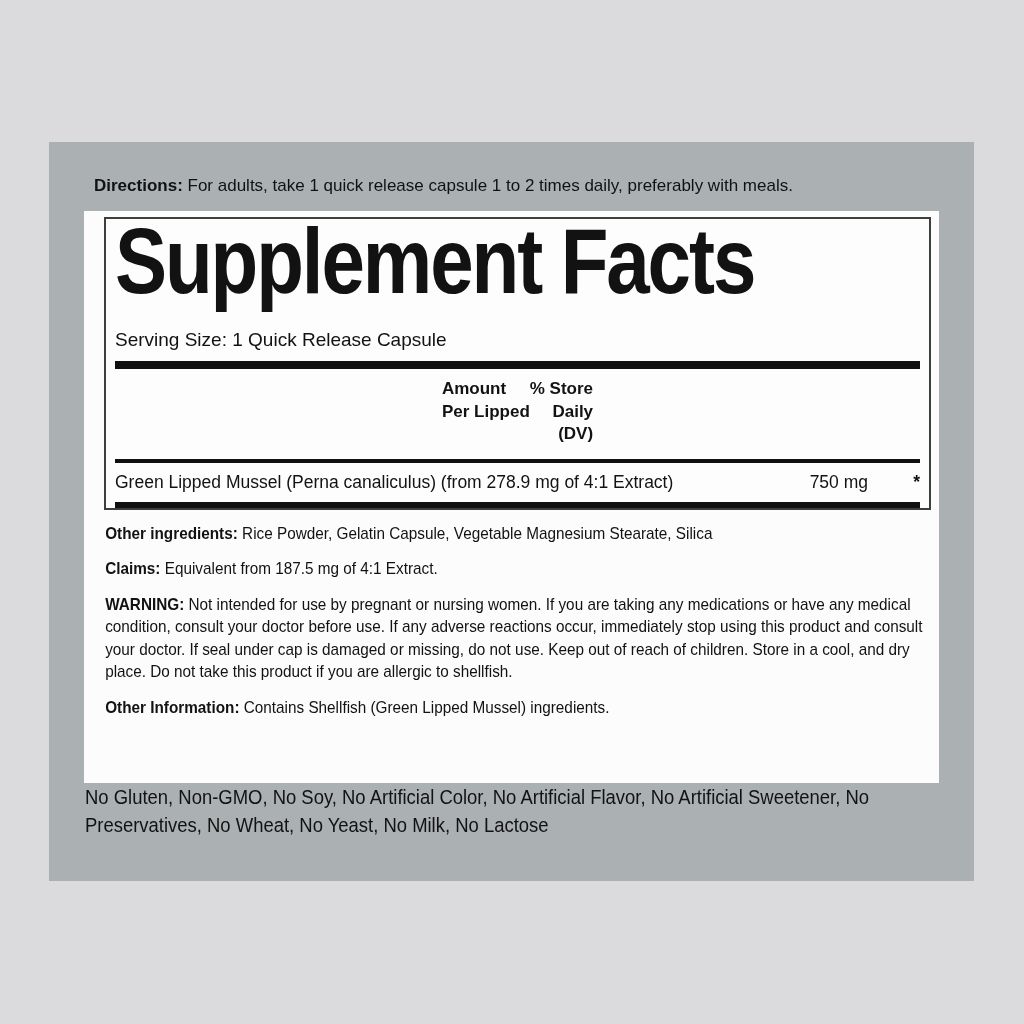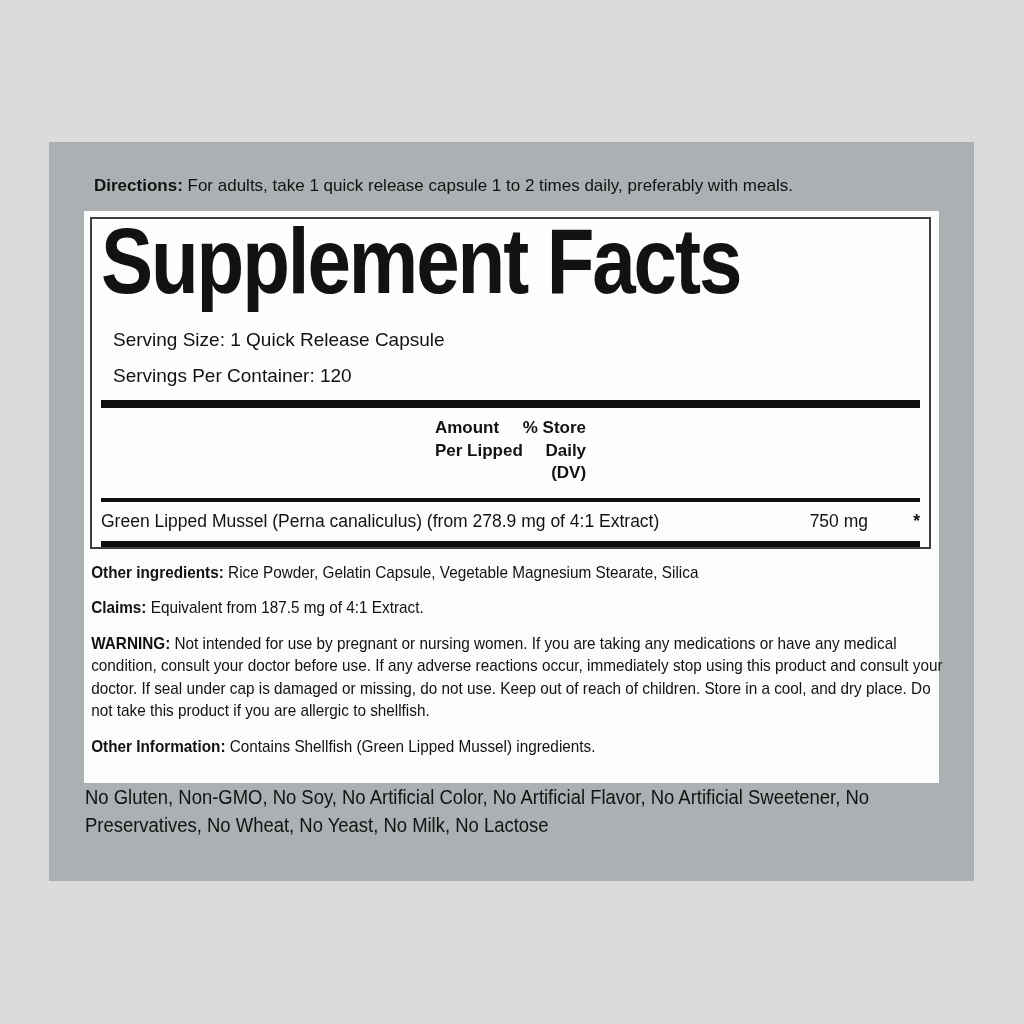--- a/index.html
+++ b/index.html
@@ -37,20 +37,21 @@
   }
   .directions b { font-weight: 700; }
   .sheet {
     position: absolute;
     left: 35px;
     top: 69px;
     width: 855px;
     height: 572px;
     background: #fcfcfc;
     box-sizing: border-box;
+    padding-left: 14px;
   }
   .facts-box {
     margin: 6px 8px 0 6px;
     border: 2px solid #3e3e3e;
     background: #fdfdfd;
     padding: 0 9px;
     box-sizing: border-box;
   }
   .sf-title {
     height: 78px;
@@ -61,21 +62,21 @@
   .sf-title .cond-title {
     display: inline-block;
     font-size: 93px;
     line-height: 78px;
     font-weight: 700;
     letter-spacing: -2.5px;
     transform: scaleX(0.84);
     transform-origin: 0 50%;
   }
   .serving-line {
-    margin: 12px;
+    margin: 0;
     font-size: 19px;
     line-height: 24px;
   }
   .serving-line.first { margin-top: 28px; }
   .serving-line.second { margin-top: 7px; }
   .bar { background: #101010; width: 100%; }
   .bar-thick { height: 8px; margin-top: 9px; }
   .bar-thin  { height: 4px; margin-top: 13px; }
   .bar-mid   { height: 6px; }
   .thead {
@@ -136,21 +137,20 @@
 
     <div class="sheet">
 
       <div class="facts-box">
 
         <div class="sf-title">
           <span class="cond-title">Supplement Facts</span>
         </div>
 
         <p class="serving-line first">Serving Size: 1 Quick Release Capsule</p>
-        <p class="serving-line second">Servings Per Container: 120</p>
 
         <div class="bar bar-thick"></div>
 
         <div class="thead">
           <div class="thead-left">
             <div>Amount</div>
             <div>Per Lipped</div>
           </div>
           <div class="thead-right">
             <div>% Store</div>

